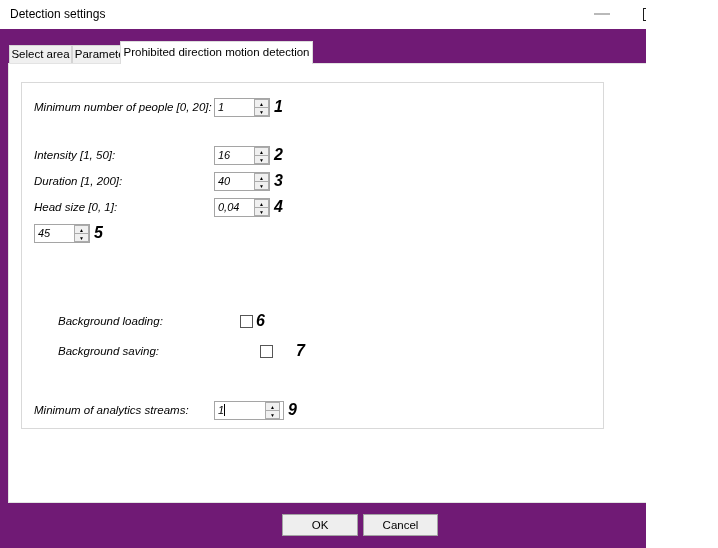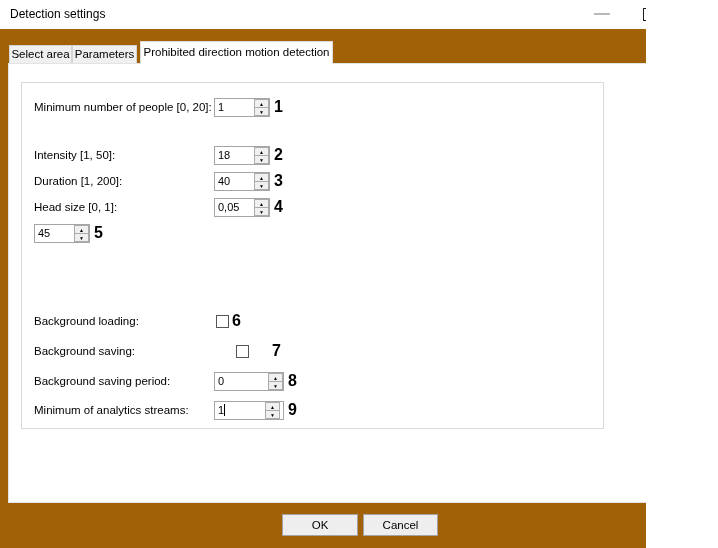--- a/index.html
+++ b/index.html
@@ -2,21 +2,21 @@
 <html><head>
 <meta charset="utf-8">
 <style>
   * { margin: 0; padding: 0; box-sizing: border-box; }
   html, body { width: 718px; height: 548px; }
   body { font-family: "Liberation Sans", "DejaVu Sans", sans-serif; }
 
   .dialog {
     position: relative;
     width: 646px; height: 548px;
-    background: #a16207;
+    background: #701a75;
     overflow: hidden;
   }
 
   
   .titlebar {
     position: absolute; top: 0; left: 0;
     width: 718px; height: 29px;
     background: #ffffff;
   }
   .title-text {
@@ -50,36 +50,37 @@
   .tab-inactive {
     top: 45px; height: 18px;
     background: #f0f0f0;
     border: 1px solid #d4d4d4;
     border-bottom: none;
     line-height: 17px;
   }
   .tab-select-area   { left: 9px;  width: 63px; }
   .tab-parameters    { left: 72px; width: 65px; }
   .tab-active {
-    top: 41px; height: 23px; left: 140px; width: 193px;
+    top: 41px; height: 23px; left: 120px; width: 193px;
     background: #ffffff;
     border: 1px solid #dcdcdc;
     border-bottom: none;
     line-height: 21px;
     z-index: 3;
   }
 
   
   .tab-page {
     position: absolute;
     left: 8px; top: 63px;
     width: 698px; height: 440px;
     background: #ffffff;
     border: 1px solid #e3e3e3;
     z-index: 2;
+    font-style: italic;
   }
 
   .groupbox {
     position: absolute;
     left: 12px; top: 18px;
     width: 583px; height: 347px;
     border: 1px solid #d9d9d9;
   }
 
   
@@ -95,21 +96,21 @@
   .row-5 { top: 140px; }
   .row-6 { top: 228px; }
   .row-7 { top: 258px; gap: 20px; }
   .row-8 { top: 288px; }
   .row-9 { top: 317px; }
 
   .field-label {
     font-size: 11.5px; color: #000;
     width: 180px; flex: 0 0 180px;
   }
-  .row-6 .field-label, .row-7 .field-label { width: 182px; flex-basis: 182px; }
+  .row-6 .field-label, .row-7 .field-label { width: 182px; flex-basis: 182px; margin-left: 24px; }
 
   
   .spinner {
     display: flex; align-items: stretch;
     height: 19px; width: 56px;
     border: 1px solid #a5a5a5;
     background: #ffffff;
   }
   .spinner.wide { width: 70px; }
   .spinner-value {
@@ -193,21 +194,21 @@
             <span class="spin-up">▲</span>
             <span class="spin-down">▼</span>
           </span>
         </span>
         <span class="annotation">1</span>
       </div>
 
       <div class="row row-2">
         <span class="field-label">Intensity [1, 50]:</span>
         <span class="spinner">
-          <span class="spinner-value">18</span>
+          <span class="spinner-value">16</span>
           <span class="spin-buttons">
             <span class="spin-up">▲</span>
             <span class="spin-down">▼</span>
           </span>
         </span>
         <span class="annotation">2</span>
       </div>
 
       <div class="row row-3">
         <span class="field-label">Duration [1, 200]:</span>
@@ -217,21 +218,21 @@
             <span class="spin-up">▲</span>
             <span class="spin-down">▼</span>
           </span>
         </span>
         <span class="annotation">3</span>
       </div>
 
       <div class="row row-4">
         <span class="field-label">Head size [0, 1]:</span>
         <span class="spinner">
-          <span class="spinner-value">0,05</span>
+          <span class="spinner-value">0,04</span>
           <span class="spin-buttons">
             <span class="spin-up">▲</span>
             <span class="spin-down">▼</span>
           </span>
         </span>
         <span class="annotation">4</span>
       </div>
 
       <div class="row row-5">
         <span class="spinner">
@@ -249,31 +250,20 @@
         <span class="checkbox"></span>
         <span class="annotation">6</span>
       </div>
 
       <div class="row row-7">
         <span class="field-label">Background saving:</span>
         <span class="checkbox"></span>
         <span class="annotation">7</span>
       </div>
 
-      <div class="row row-8">
-        <span class="field-label">Background saving period:</span>
-        <span class="spinner wide">
-          <span class="spinner-value">0</span>
-          <span class="spin-buttons">
-            <span class="spin-up">▲</span>
-            <span class="spin-down">▼</span>
-          </span>
-        </span>
-        <span class="annotation">8</span>
-      </div>
 
       <div class="row row-9">
         <span class="field-label">Minimum of analytics streams:</span>
         <span class="spinner wide focused">
           <span class="spinner-value"><span>1</span><span class="caret"></span></span>
           <span class="spin-buttons">
             <span class="spin-up">▲</span>
             <span class="spin-down">▼</span>
           </span>
         </span>

